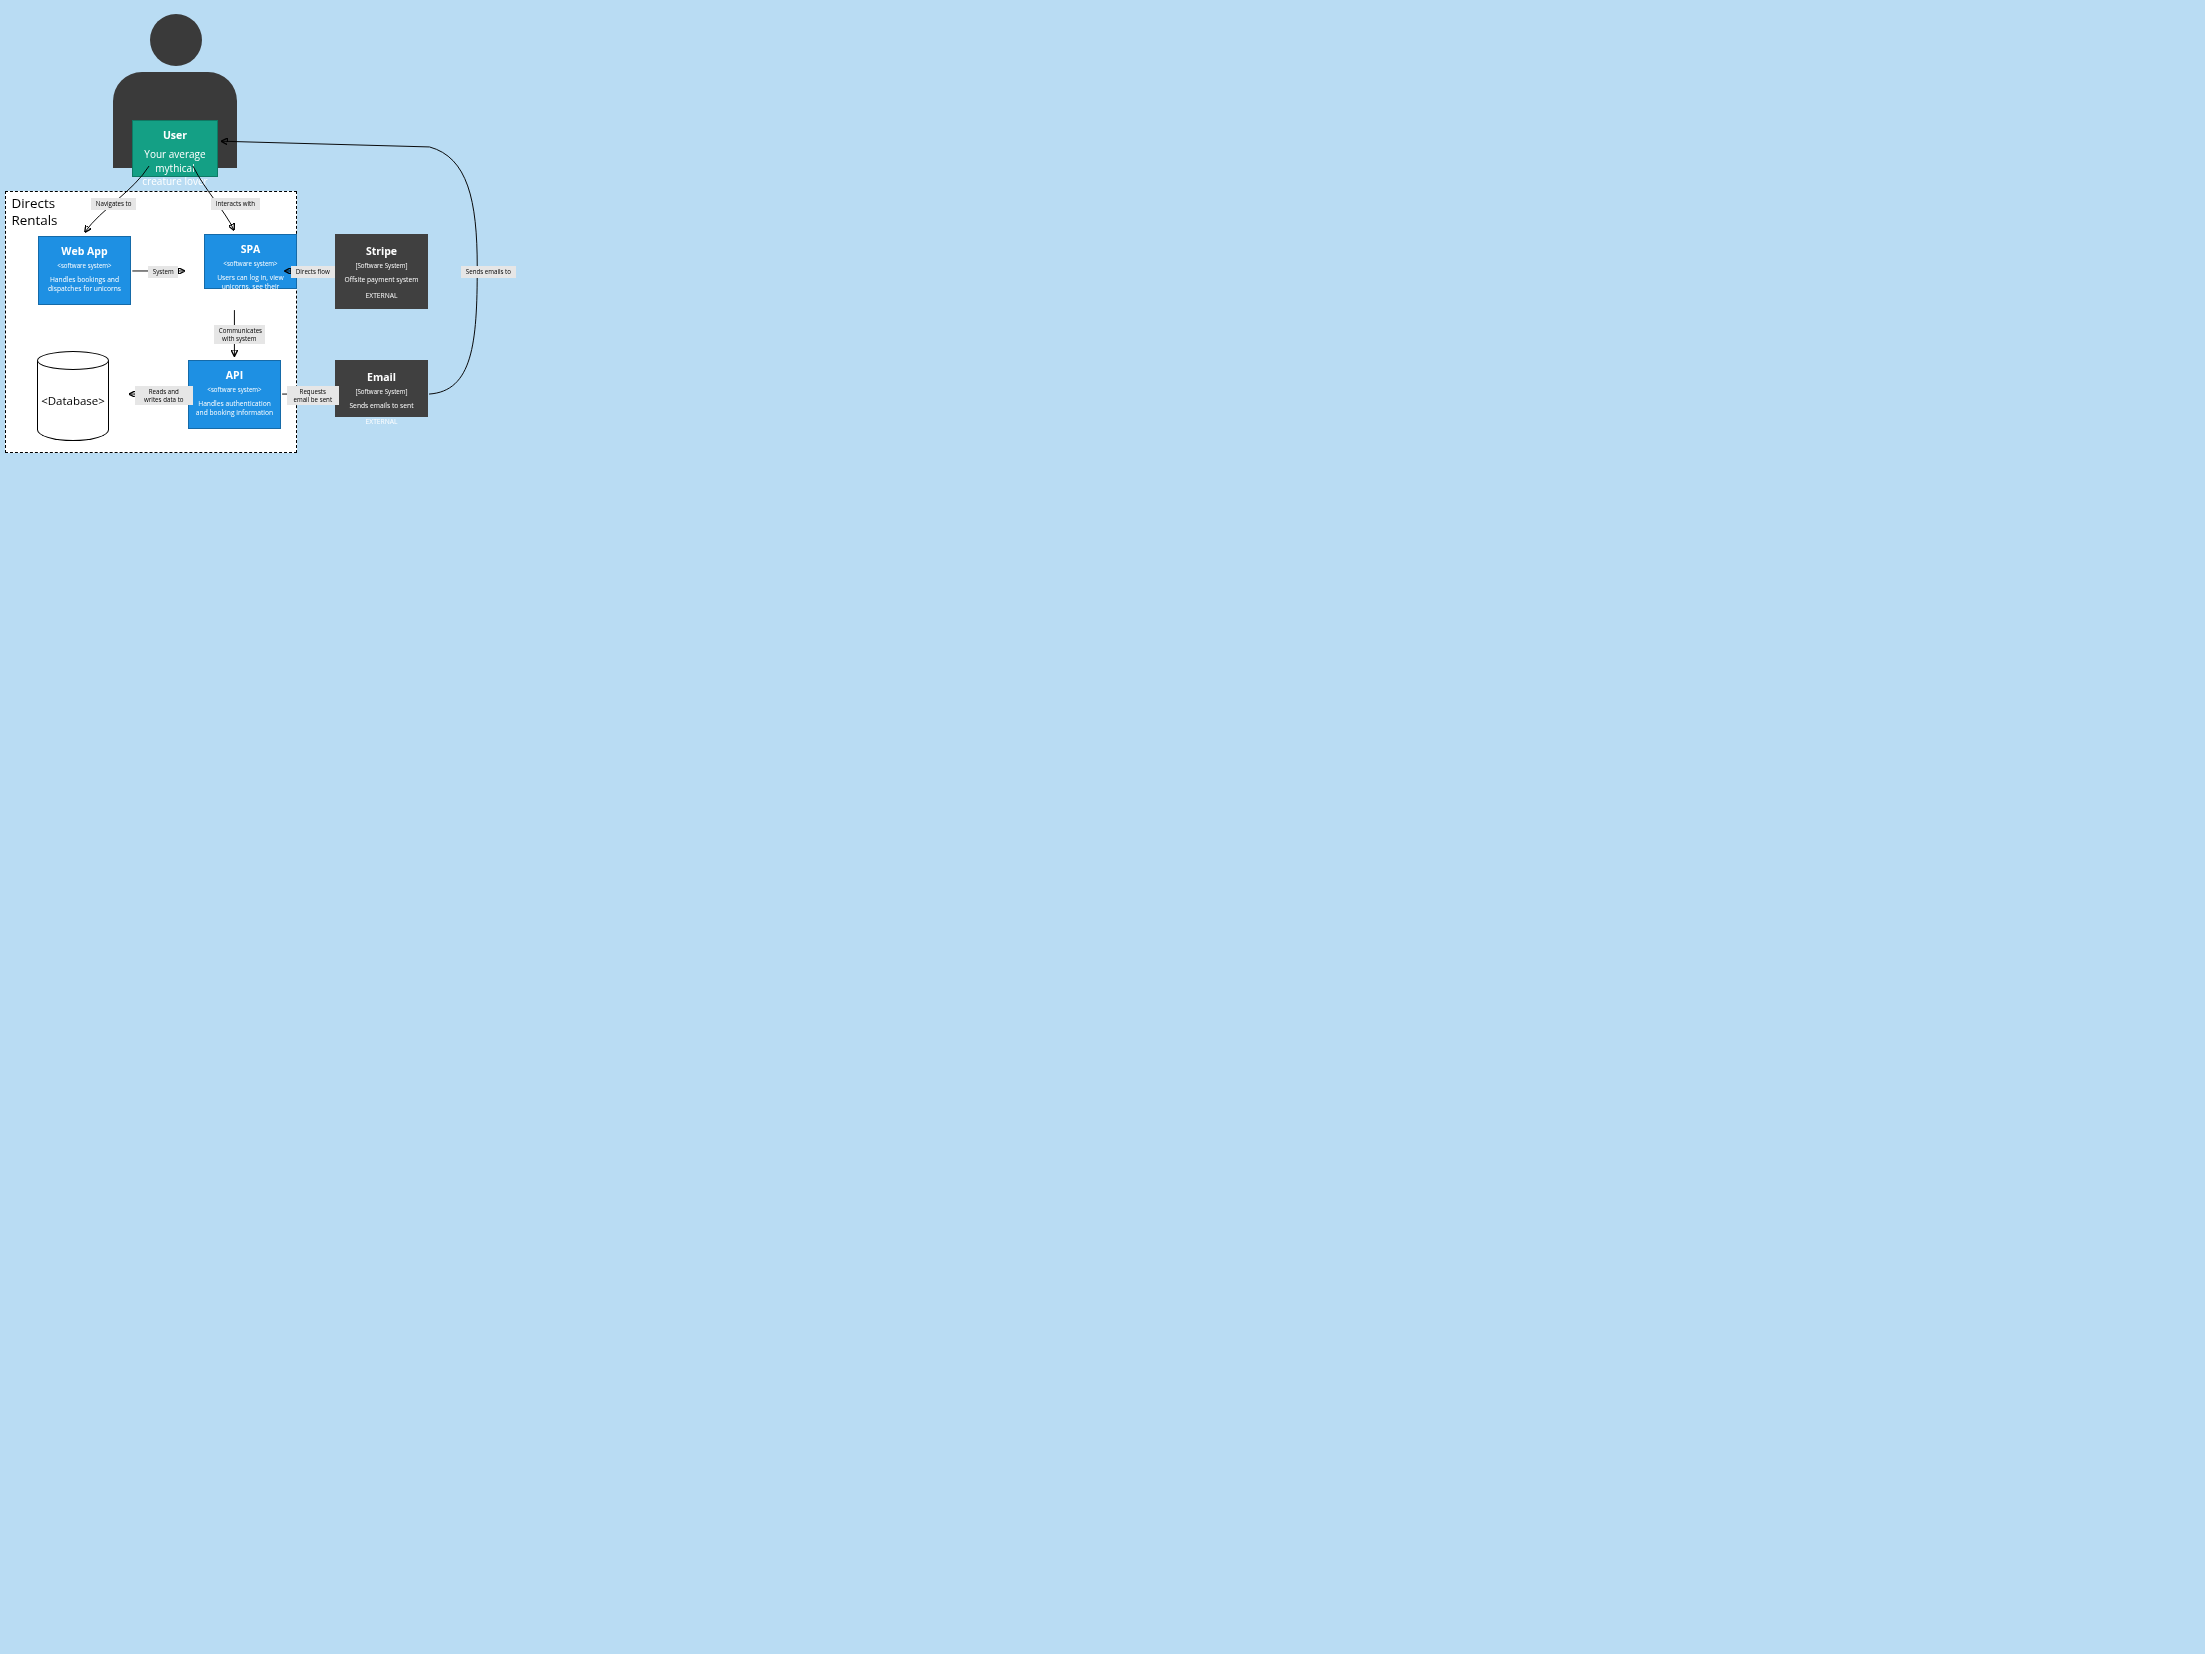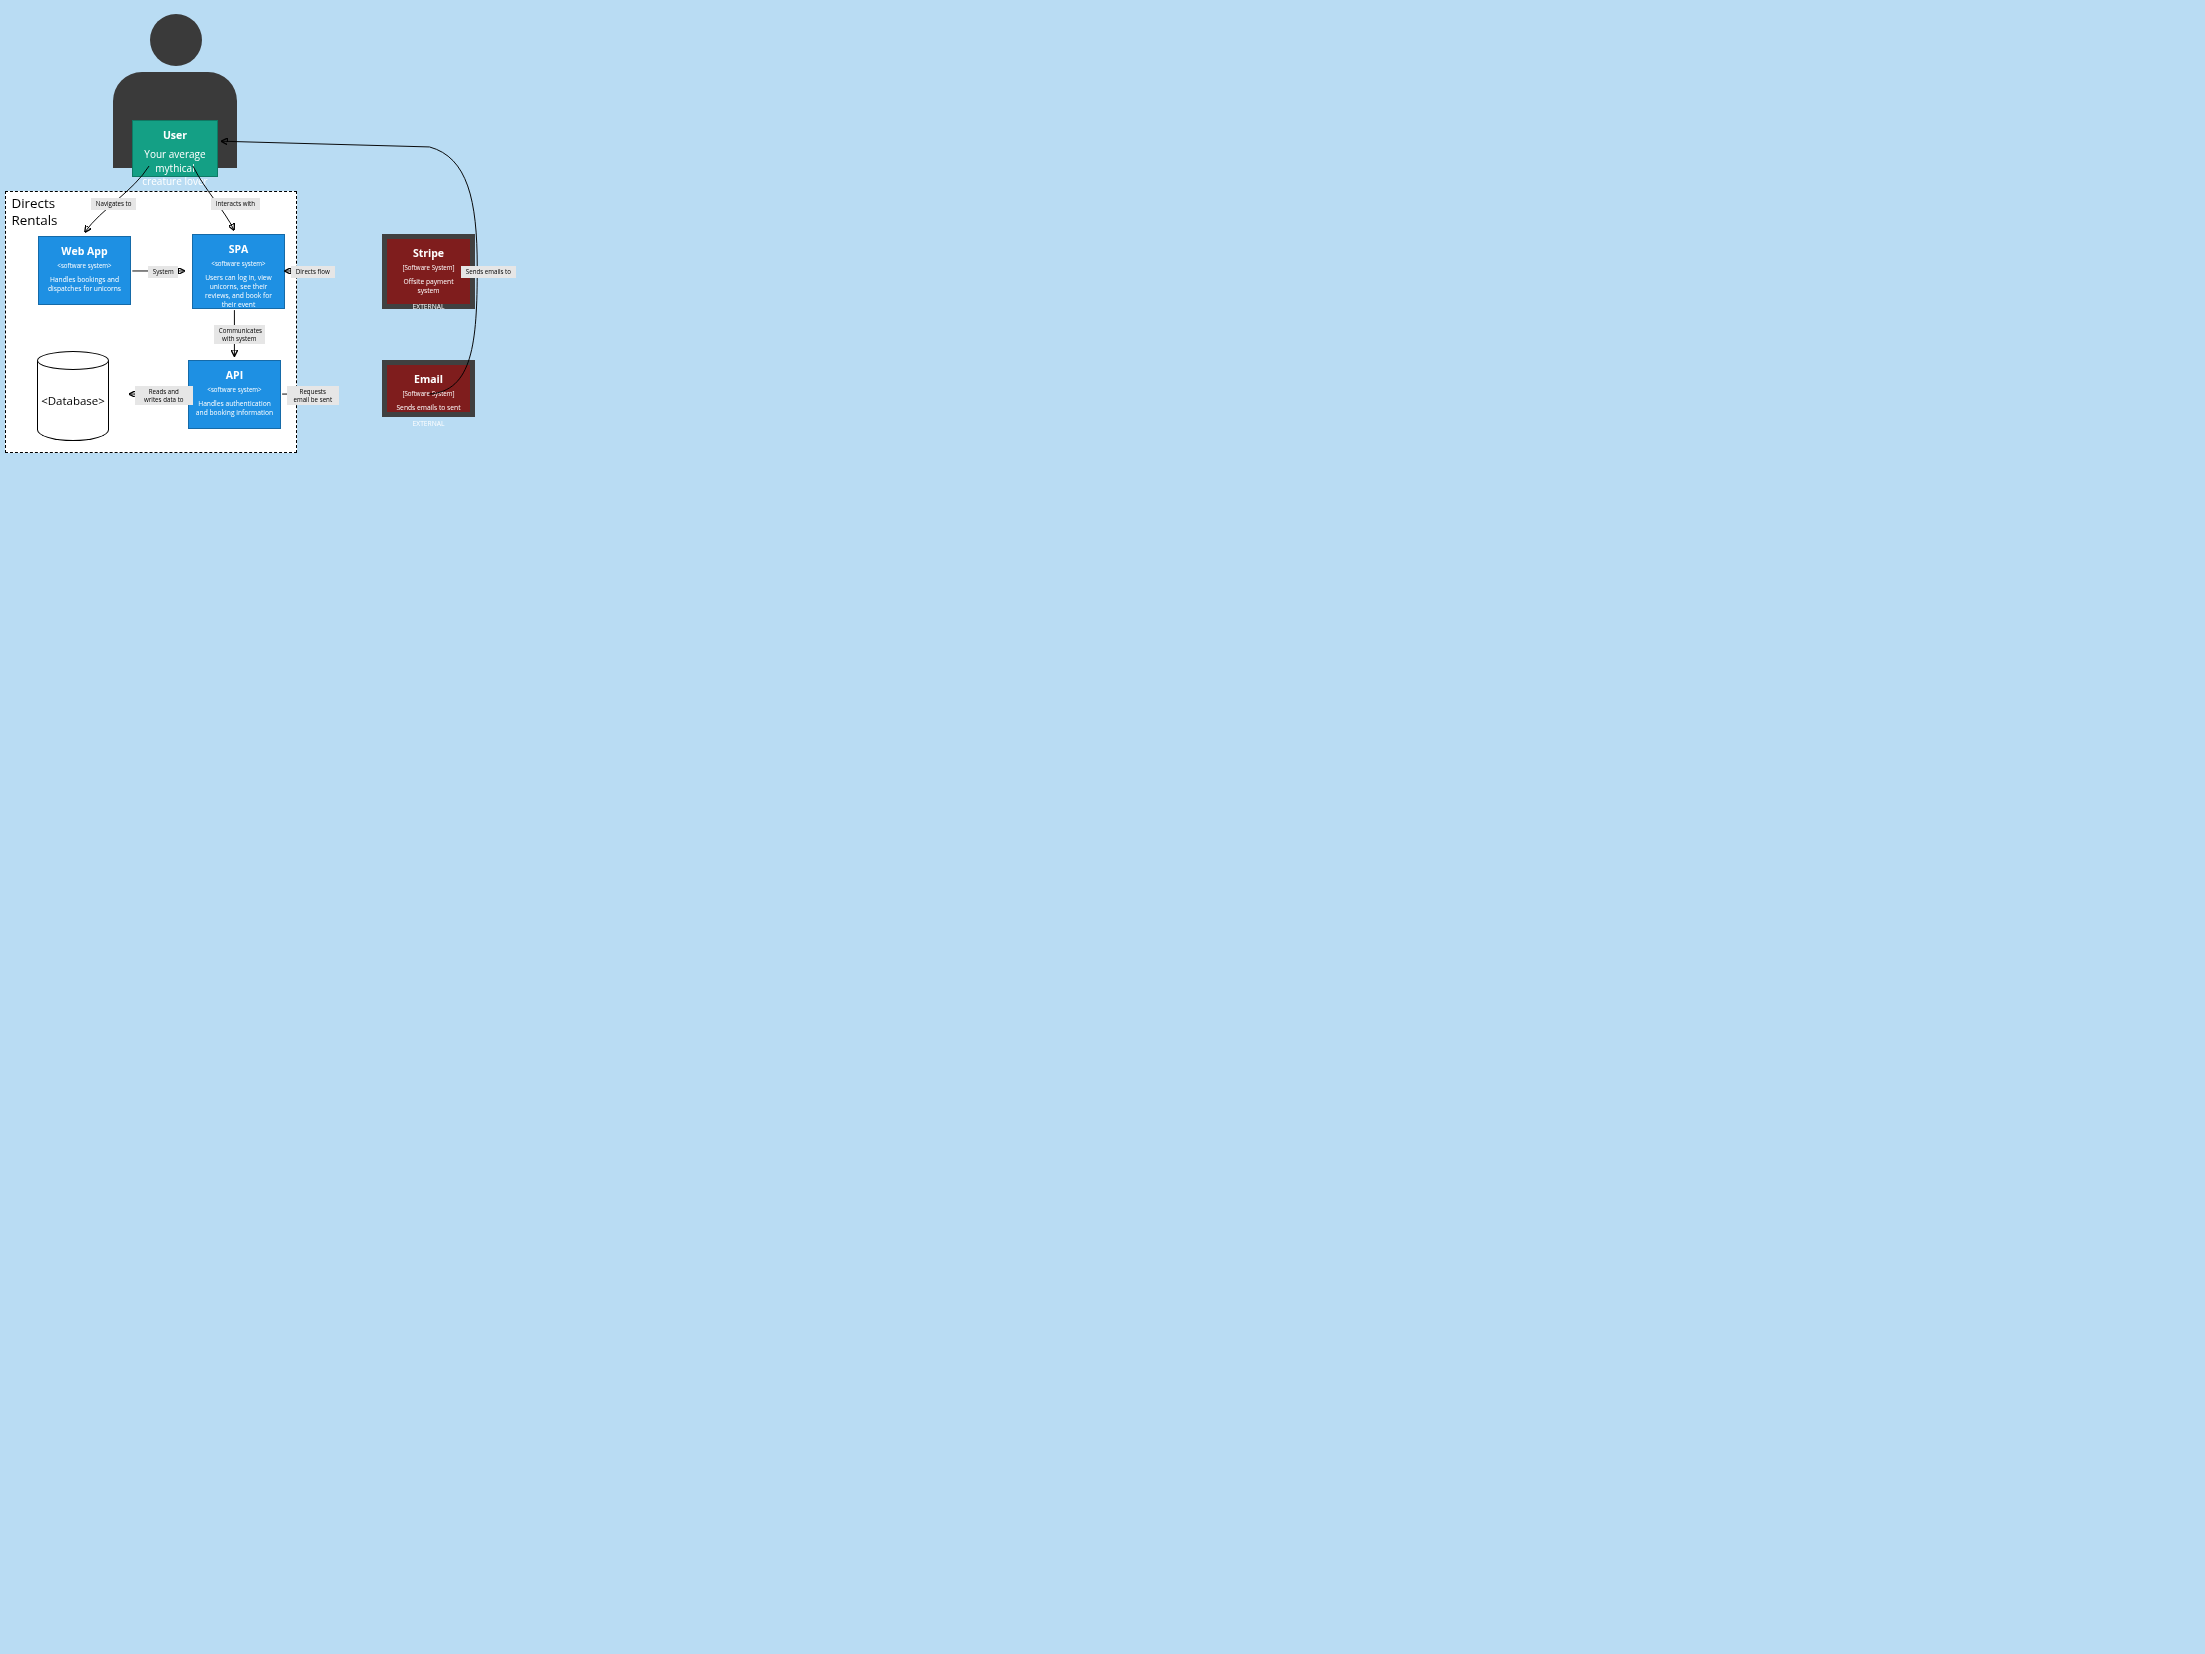--- a/index.html
+++ b/index.html
@@ -63,23 +63,22 @@
     border: 1px solid #0e7a64;
   }
   .node-user .title { font-size: 10.5px; }
   .node-user .desc { font-size: 10px; margin-top: 6.7px; }
 
   .node-blue {
     background: #1e90e3;
     border: 1px solid #156aa8;
   }
   .node-gray {
-    background: #7f1d1d;
-    border: 5px solid #404040;
-    margin-left: 47px;
+    background: #404040;
+    border: 3px solid #404040;
   }
 
   
   .person {
     position: absolute;
   }
   .person .head {
     position: absolute;
     background: #3a3a3a;
     border-radius: 50%;
@@ -169,21 +168,21 @@
     <div class="title">User</div>
     <div class="desc">Your average mythical creature lover</div>
   </div>
 
   <div class="node node-blue" style="left:38px; top:236px; width:93px; height:69px;">
     <div class="title">Web App</div>
     <div class="subtitle">&lt;software system&gt;</div>
     <div class="desc">Handles bookings and dispatches for unicorns</div>
   </div>
 
-  <div class="node node-blue" style="left:192px; top:234px; width:93px; height:75px;">
+  <div class="node node-blue" style="left:204px; top:234px; width:93px; height:55px;">
     <div class="title">SPA</div>
     <div class="subtitle">&lt;software system&gt;</div>
     <div class="desc">Users can log in, view unicorns, see their reviews, and book for their event</div>
   </div>
 
   <div class="node node-blue" style="left:188px; top:360px; width:93px; height:69px;">
     <div class="title">API</div>
     <div class="subtitle">&lt;software system&gt;</div>
     <div class="desc">Handles authentication and booking information</div>
   </div>

